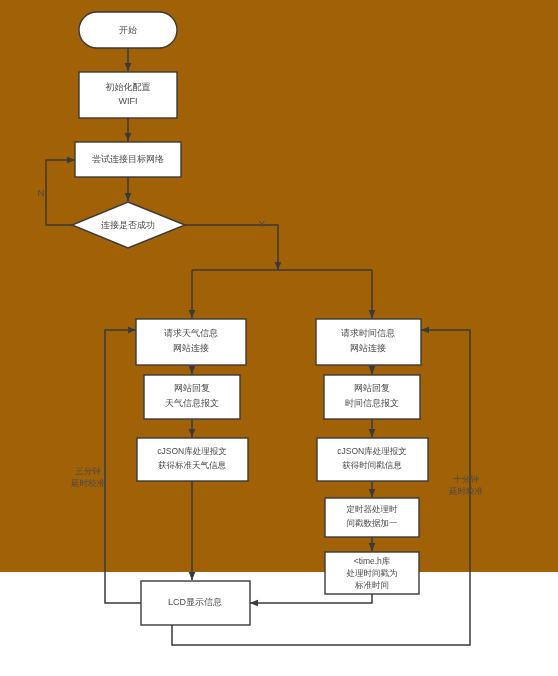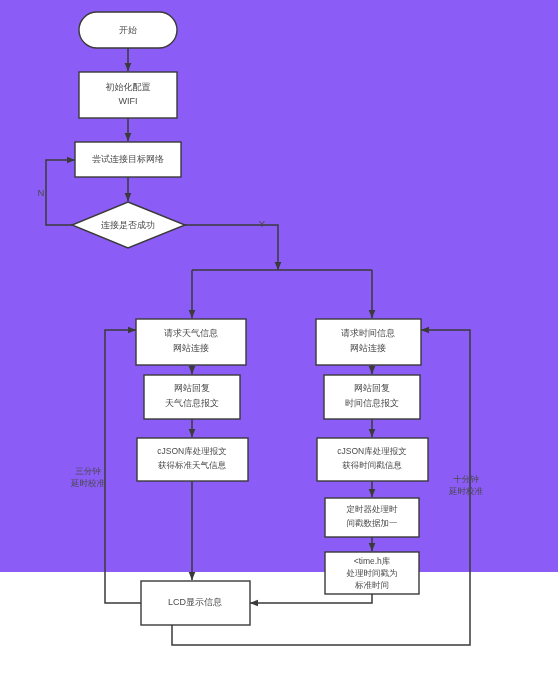--- a/index.html
+++ b/index.html
@@ -10,21 +10,21 @@
   body {
     width: 558px;
     height: 676px;
     font-family: "Liberation Sans", "DejaVu Sans", sans-serif;
     overflow: hidden;
   }
   #flowchart-root {
     position: relative;
     width: 558px;
     height: 572px;
-    background: #8b5cf6;
+    background: #a16207;
   }
   svg.chart-svg {
     display: block;
     width: 558px;
     height: 676px;
   }
   .node-shape {
     fill: #ffffff;
     stroke: #3a3a3a;
     stroke-width: 1.4;

